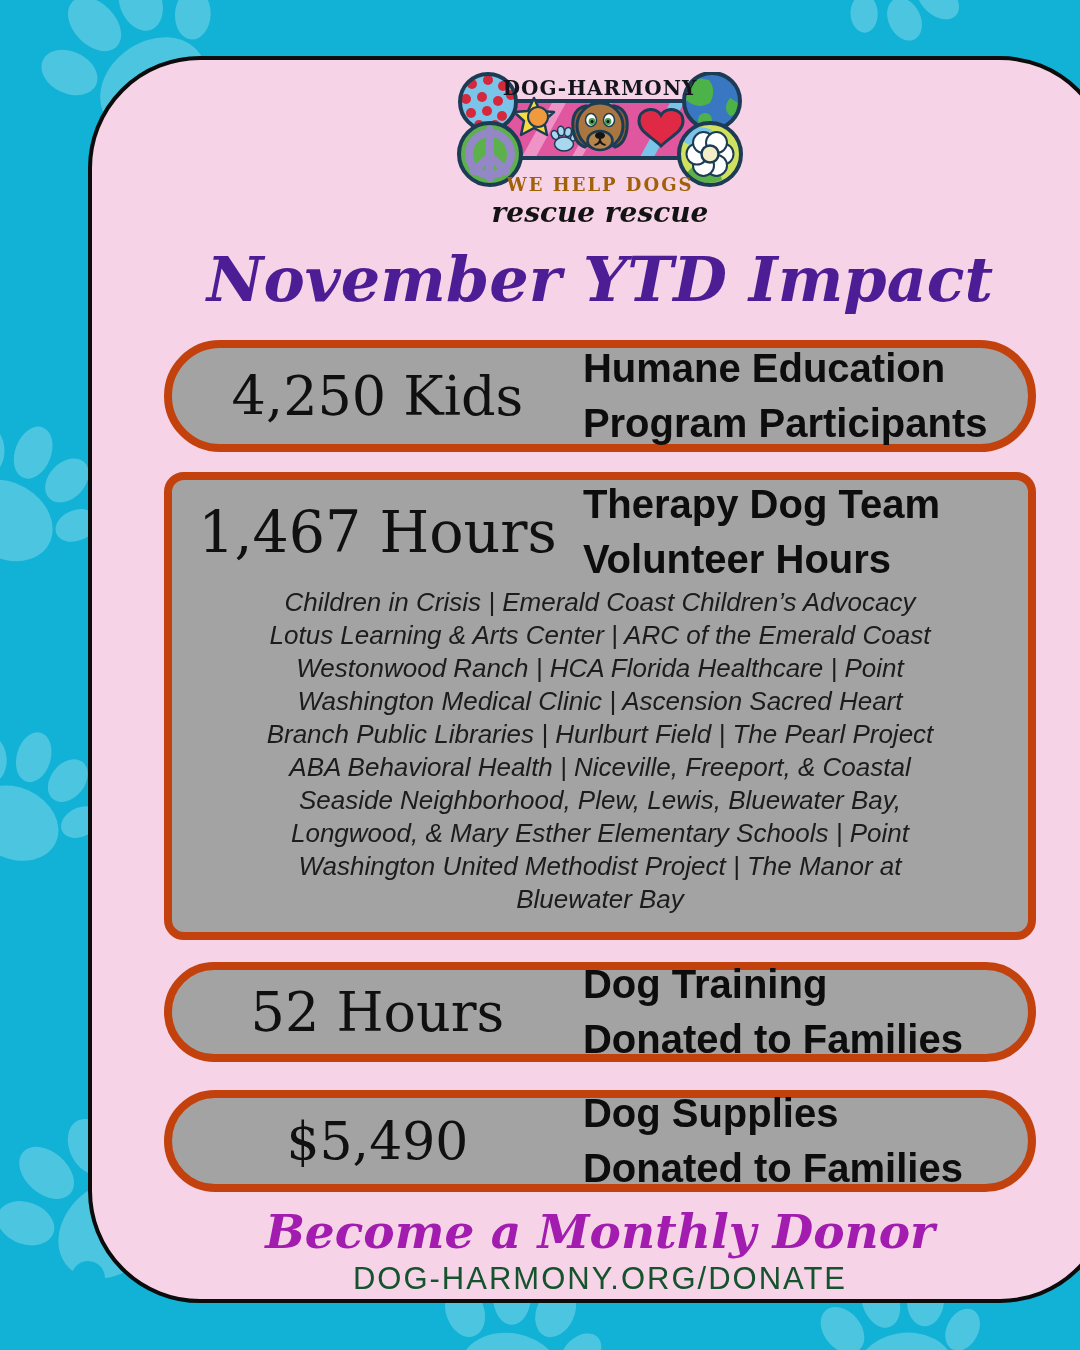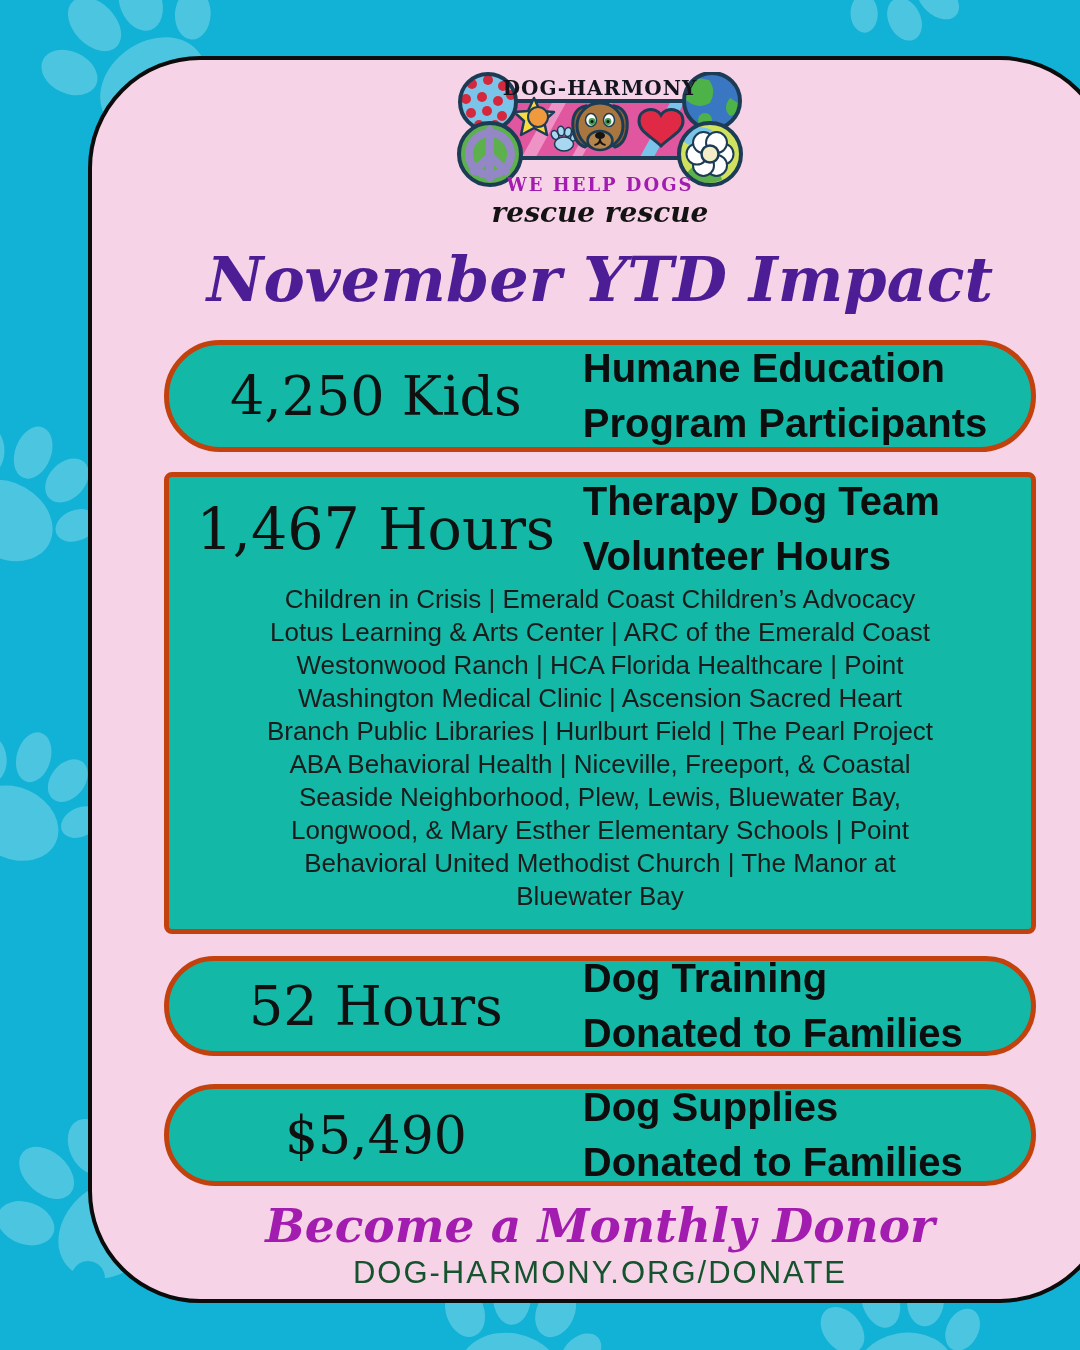--- a/index.html
+++ b/index.html
@@ -21,65 +21,65 @@
   .logo{position:relative;width:320px;height:120px;margin:12px auto 0;}
   .logo svg.bone{position:absolute;left:0;top:0;}
   .brand{
     position:absolute;top:4px;left:60px;right:60px;text-align:center;
     font-family:"DejaVu Serif",serif;font-weight:700;font-size:20px;
     letter-spacing:1px;white-space:nowrap;color:#14141e;
   }
   .tagline{
     position:absolute;bottom:-3px;left:60px;right:60px;text-align:center;
     font-family:"DejaVu Serif",serif;font-weight:700;font-size:18px;
-    letter-spacing:2px;white-space:nowrap;color:#a21caf;
+    letter-spacing:2px;white-space:nowrap;color:#a16207;
   }
   .script-tag{
     margin-top:4px;text-align:center;
     font:italic 700 28px "DejaVu Serif",serif;color:#131313;
   }
   
   .title{
     margin:14px 0 0;text-align:center;
     font:italic 700 62px "DejaVu Serif",serif;color:#4c1d95;
   }
   .cta{
     margin-top:12px;text-align:center;line-height:56px;
     font:italic 700 47px "DejaVu Serif",serif;color:#a21caf;
   }
   .url{
     margin-top:2px;text-align:center;font-size:31px;letter-spacing:2px;
     font-family:"Liberation Sans",sans-serif;color:#14532d;
   }
   
   .stat-card{
-    background:#14b8a6;border:5px solid #c2410c;border-radius:58px;
+    background:#a3a3a3;border:8px solid #c2410c;border-radius:58px;
     margin:0 72px;display:flex;align-items:center;box-sizing:border-box;
   }
   .c1{height:112px;margin-top:24px;}
   .c3{height:100px;margin-top:22px;}
   .c4{height:102px;margin-top:28px;}
   .c2{
-    flex-direction:column;align-items:stretch;border-radius:8px;
+    flex-direction:column;align-items:stretch;border-radius:20px;
     margin-top:20px;padding:4px 0 16px;
   }
   .stat-head{display:flex;align-items:center;height:96px;}
   .stat-value{
     flex:0 0 48%;text-align:center;
     font-family:"DejaVu Serif",serif;font-size:54px;color:#101010;white-space:nowrap;
   }
   .c2 .stat-value{font-size:57px;}
   .c4 .stat-value{font-size:52px;}
   .stat-label{
     flex:1;font-weight:700;font-size:40px;line-height:1.37;color:#0d0d0d;
   }
   .stat-label span{display:block;}
   .partners{margin-top:6px;}
   .partner-line{
-    text-align:center;font-size:26px;line-height:33px;color:#1c1c1c;white-space:nowrap;
+    text-align:center;font-size:26px;line-height:33px;color:#1c1c1c;white-space:nowrap;font-style:italic;
   }
 </style>
 </head>
 <body>
 
 <svg width="0" height="0" style="position:absolute" aria-hidden="true">
   <defs>
     <g id="paw-shape">
       <ellipse cx="50" cy="65" rx="27" ry="21"></ellipse>
       <ellipse cx="21" cy="37" rx="10" ry="14" transform="rotate(-30 21 37)"></ellipse>
@@ -247,21 +247,21 @@
     </div>
     <div class="partners">
       <div class="partner-line">Children in Crisis | Emerald Coast Children’s Advocacy</div>
       <div class="partner-line">Lotus Learning &amp; Arts Center | ARC of the Emerald Coast</div>
       <div class="partner-line">Westonwood Ranch | HCA Florida Healthcare | Point</div>
       <div class="partner-line">Washington Medical Clinic | Ascension Sacred Heart</div>
       <div class="partner-line">Branch Public Libraries | Hurlburt Field | The Pearl Project</div>
       <div class="partner-line">ABA Behavioral Health | Niceville, Freeport, &amp; Coastal</div>
       <div class="partner-line">Seaside Neighborhood, Plew, Lewis, Bluewater Bay,</div>
       <div class="partner-line">Longwood, &amp; Mary Esther Elementary Schools | Point</div>
-      <div class="partner-line">Behavioral United Methodist Church | The Manor at</div>
+      <div class="partner-line">Washington United Methodist Project | The Manor at</div>
       <div class="partner-line">Bluewater Bay</div>
     </div>
   </div>
 
   <div class="stat-card c3">
     <div class="stat-value">52 Hours</div>
     <div class="stat-label">
       <span>Dog Training</span>
       <span>Donated to Families</span>
     </div>

